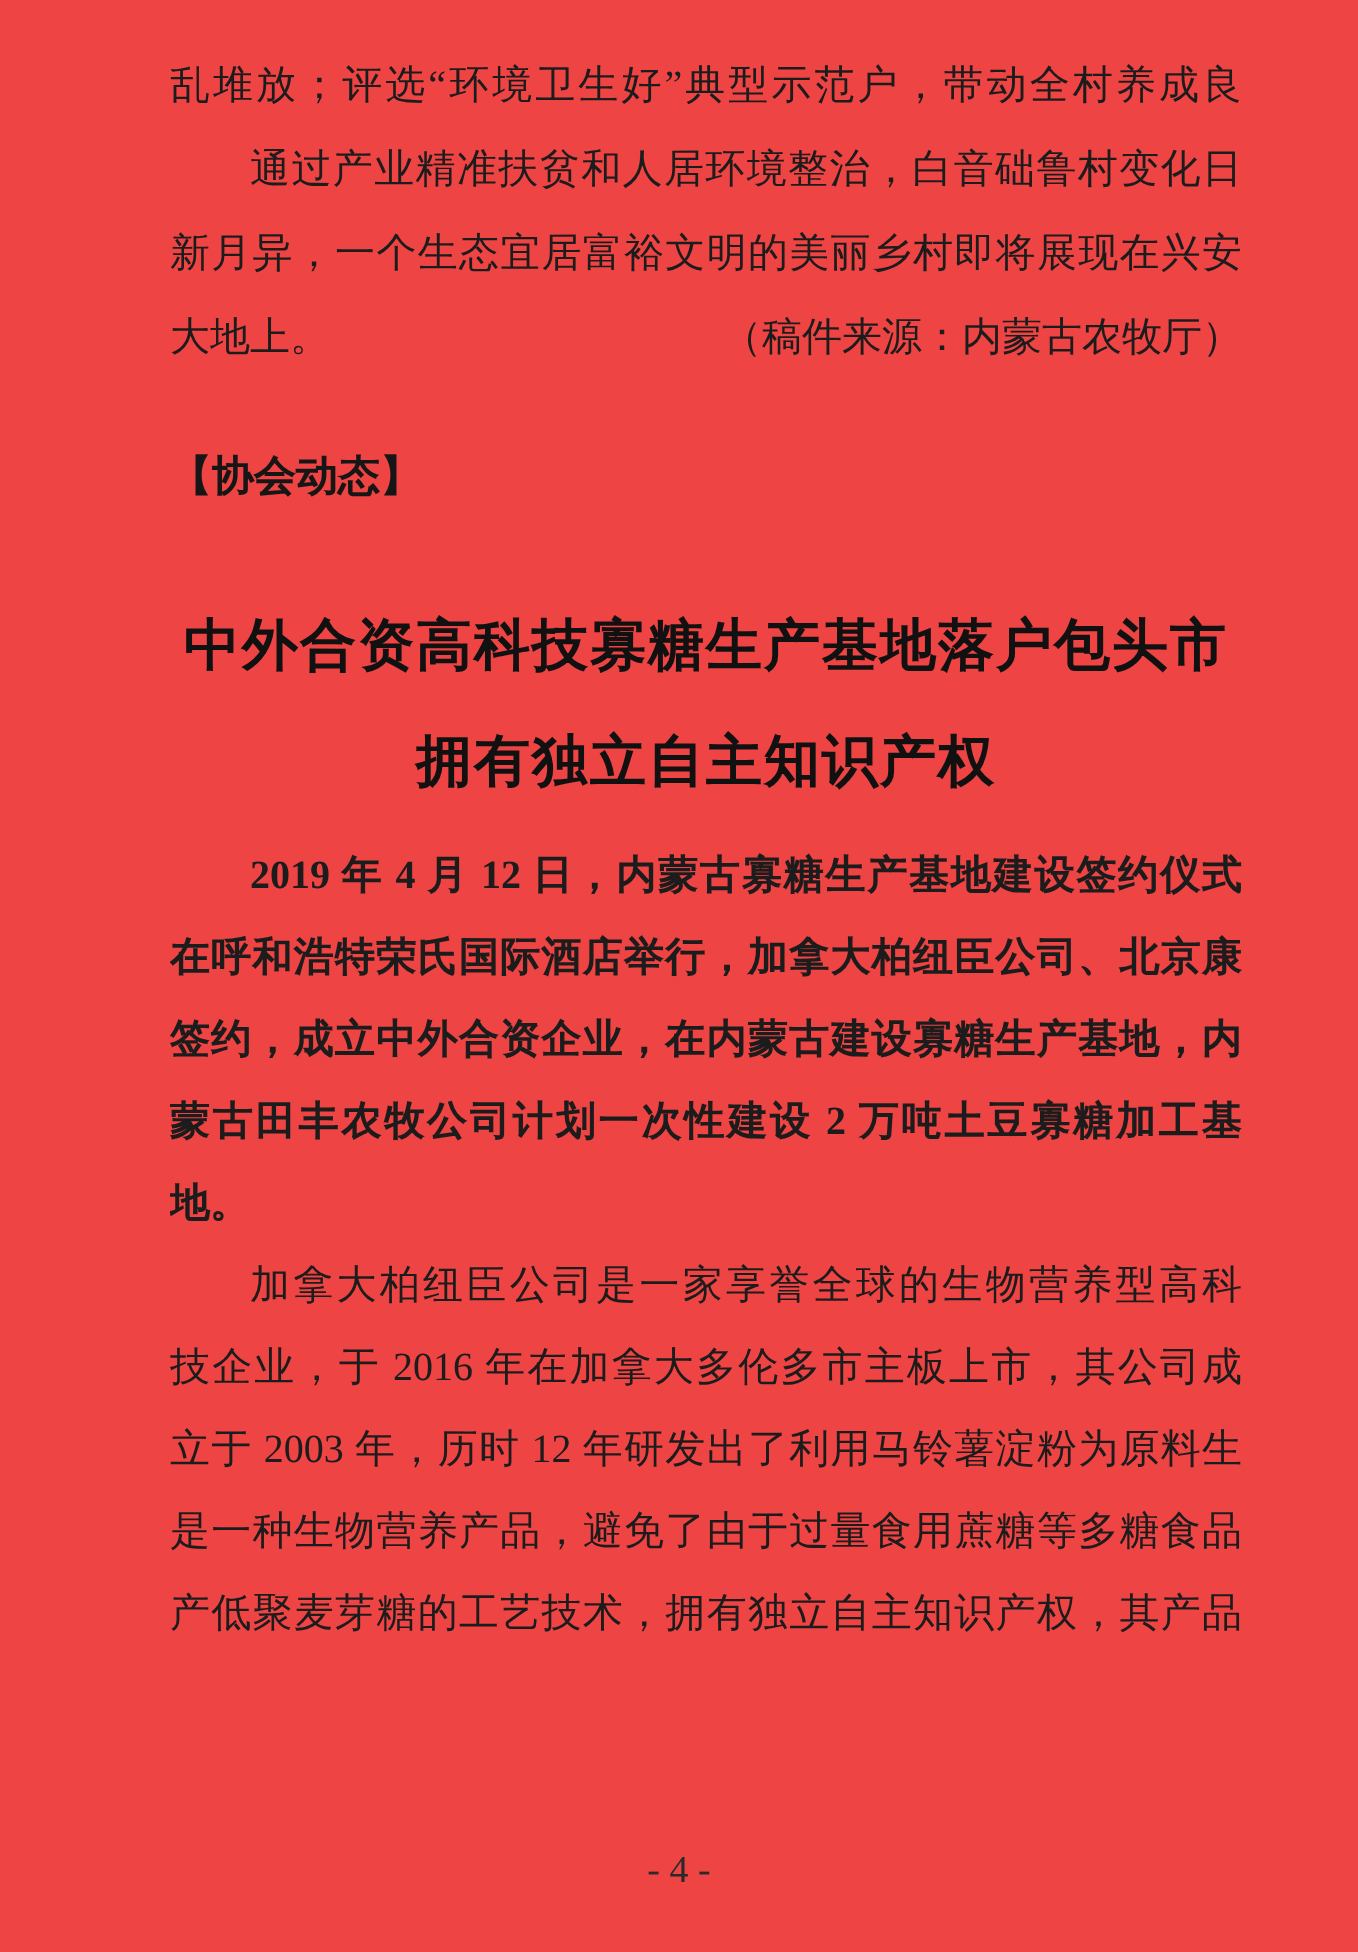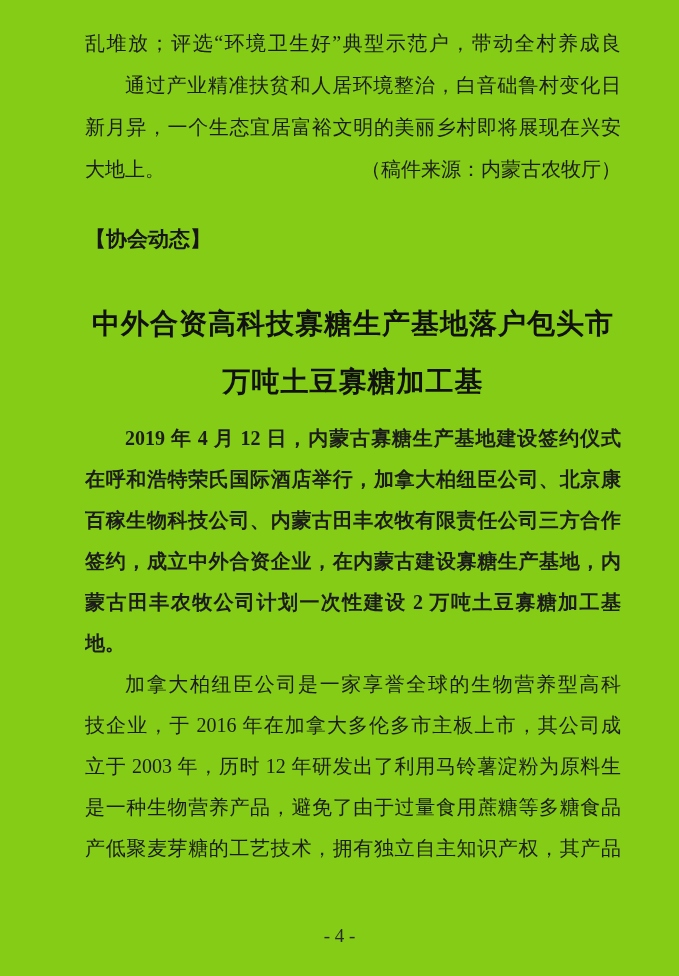--- a/index.html
+++ b/index.html
@@ -1,21 +1,21 @@
 <!DOCTYPE html>
 <html><head>
 <meta charset="utf-8">
 <style>
   * { margin: 0; padding: 0; box-sizing: border-box; }
   html, body { background: #ffffff; }
   .page {
     position: relative;
     width: 679px;
     height: 976px;
-    background: #84cc16;
+    background: #ef4444;
     color: #1c1c1c;
     overflow: hidden;
     font-family: "Liberation Serif", "DejaVu Serif", serif;
   }
   .content {
     margin-left: 85px;
     width: 536px;
     padding-top: 22px;
   }
   
@@ -94,27 +94,26 @@
       <div class="line split">
         <span>大地上。</span>
         <span>（稿件来源：内蒙古农牧厅）</span>
       </div>
     </div>
 
     <div class="section-label">【协会动态】</div>
 
     <div class="article-title">
       <div class="title-line">中外合资高科技寡糖生产基地落户包头市</div>
-      <div class="title-line">万吨土豆寡糖加工基</div>
+      <div class="title-line">拥有独立自主知识产权</div>
     </div>
 
     <div class="bodytext tight para-1">
       <div class="line just indent">2019 年 4 月 12 日，内蒙古寡糖生产基地建设签约仪式</div>
       <div class="line just">在呼和浩特荣氏国际酒店举行，加拿大柏纽臣公司、北京康</div>
-      <div class="line just">百稼生物科技公司、内蒙古田丰农牧有限责任公司三方合作</div>
       <div class="line just">签约，成立中外合资企业，在内蒙古建设寡糖生产基地，内</div>
       <div class="line just">蒙古田丰农牧公司计划一次性建设 2 万吨土豆寡糖加工基</div>
       <div class="line">地。</div>
     </div>
 
     <div class="bodytext tight">
       <div class="line just indent">加拿大柏纽臣公司是一家享誉全球的生物营养型高科</div>
       <div class="line just">技企业，于 2016 年在加拿大多伦多市主板上市，其公司成</div>
       <div class="line just">立于 2003 年，历时 12 年研发出了利用马铃薯淀粉为原料生</div>
       <div class="line just">是一种生物营养产品，避免了由于过量食用蔗糖等多糖食品</div>

